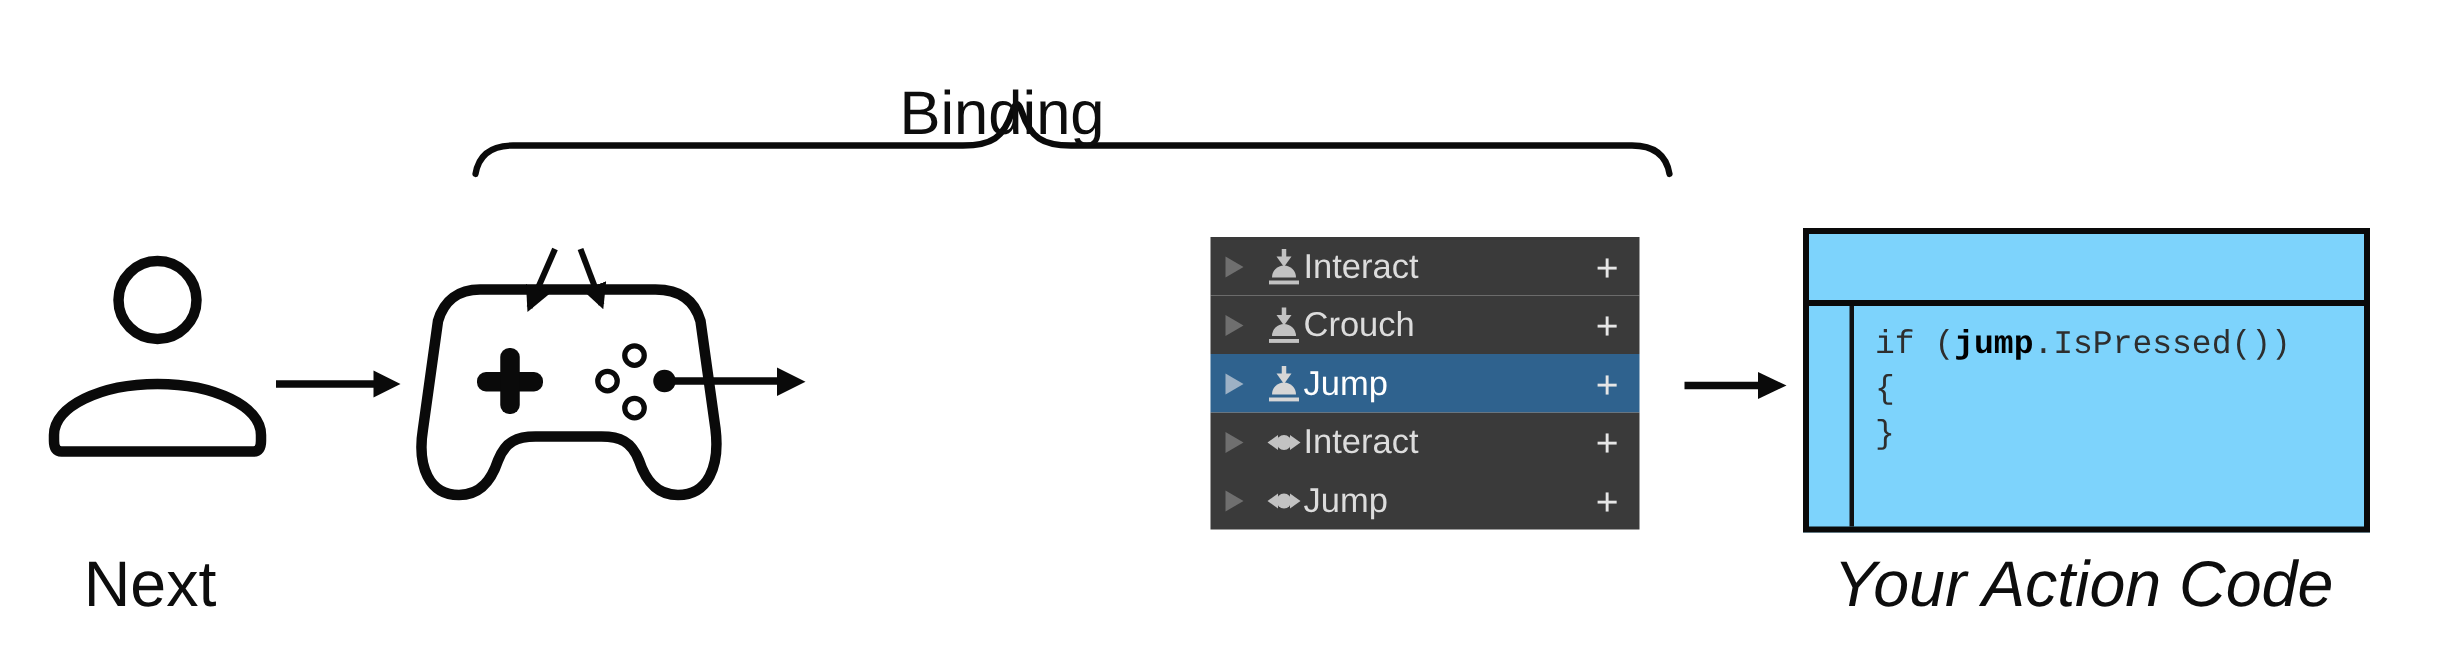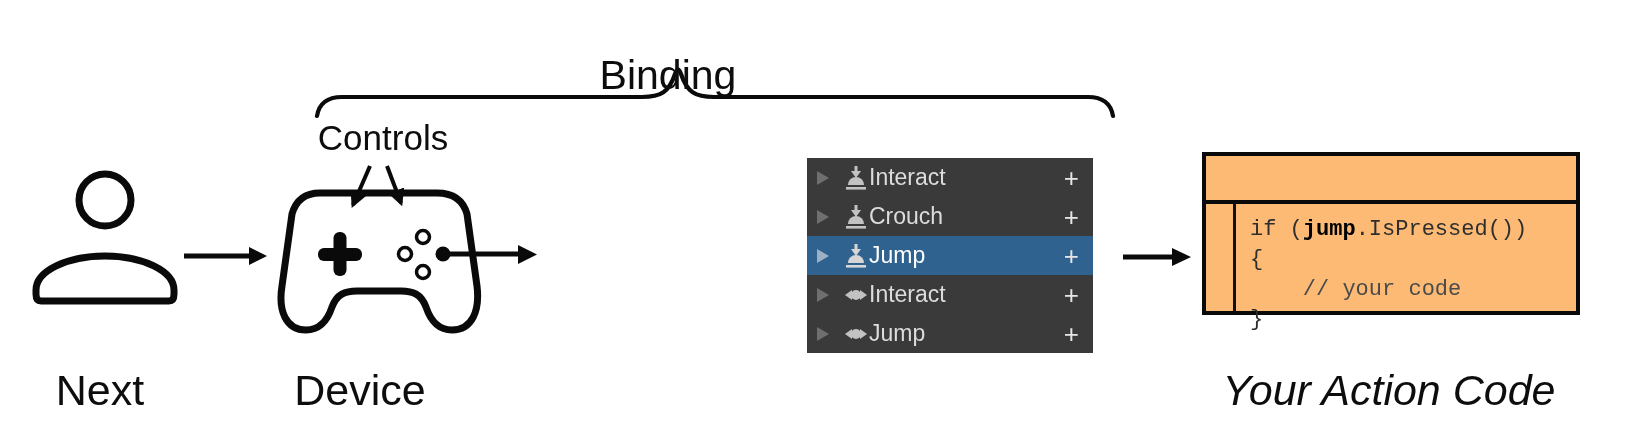--- a/index.html
+++ b/index.html
@@ -24,21 +24,21 @@
   
   .actions-panel { position:absolute; left:807px; top:158px; width:286px; }
   .action-row { display:flex; align-items:center; height:39px; background:#3a3a3a; color:#dcdcdc; box-sizing:border-box; padding:0 14px 0 6px; }
   .action-row.selected { background:#2f628e; color:#ffffff; }
   .action-row .rowlabel { font-size:23px; }
   .action-row .add-btn { margin-left:auto; font-size:26px; color:#e6e6e6; line-height:1; }
   .fold { flex:0 0 auto; margin-left:2px; }
   .type-icon { flex:0 0 auto; margin-left:12px; }
 
   
-  .codebox { position:absolute; left:1202px; top:152px; width:378px; height:163px; border:4px solid #0a0a0a; box-sizing:border-box; background:#fdba74; }
+  .codebox { position:absolute; left:1202px; top:152px; width:378px; height:203px; border:4px solid #0a0a0a; box-sizing:border-box; background:#7dd3fc; }
   .codebox-header { height:44px; border-bottom:4px solid #0a0a0a; }
   .codebox-body { display:flex; height:calc(100% - 48px); }
   .code-gutter { width:27px; border-right:3px solid #111111; }
   .code-area { flex:1; padding:11px 0 0 14px; font-family:"Liberation Mono","DejaVu Sans Mono",monospace; font-size:22px; line-height:30px; color:#2e2e2e; }
   .code-line { white-space:pre; }
   .kw { font-weight:bold; color:#000000; }
   .code-comment { color:#4a4a4a; }
 </style>
 </head>
 <body>
@@ -88,23 +88,21 @@
       <polygon points="518,245 518,264 537,254.5" fill="#0a0a0a"></polygon>
     </g>
 
     <g>
       <line x1="1123" y1="257" x2="1173" y2="257" stroke="#0a0a0a" stroke-width="5"></line>
       <polygon points="1172,248 1172,266 1191,257" fill="#0a0a0a"></polygon>
     </g>
   </svg>
 
   <div class="diagram-label lbl-binding" style="left:668px;  top:8px;margin-top:44px;">Binding</div>
-  <div class="diagram-label lbl-controls" style="left:383px;  top:118px;">Controls</div>
   <div class="diagram-label lbl-bottom" style="left:100px;  top:366px;">Next</div>
-  <div class="diagram-label lbl-bottom" style="left:360px;  top:366px;">Device</div>
   <div class="diagram-label lbl-bottom" style="left:1389px; top:366px;font-style:italic;">Your Action Code</div>
 
 
   <div class="actions-panel">
 
     <div class="action-row">
       <svg class="fold" width="16" height="18" viewBox="0 0 16 18">
           <polygon points="2,2 2,16 14,9" fill="#6f6f6f"></polygon>
         </svg>
       <svg class="type-icon" width="26" height="26" viewBox="0 0 26 26">
@@ -173,19 +171,18 @@
 
   </div>
 
   <div class="codebox">
     <div class="codebox-header"></div>
     <div class="codebox-body">
       <div class="code-gutter"></div>
       <div class="code-area">
         <div class="code-line"><span>if (</span><span class="kw">jump</span><span>.IsPressed())</span></div>
         <div class="code-line">{</div>
-        <div class="code-line code-comment">    // your code</div>
         <div class="code-line">}</div>
       </div>
     </div>
   </div>
 
 </div>
 
 </body></html>

